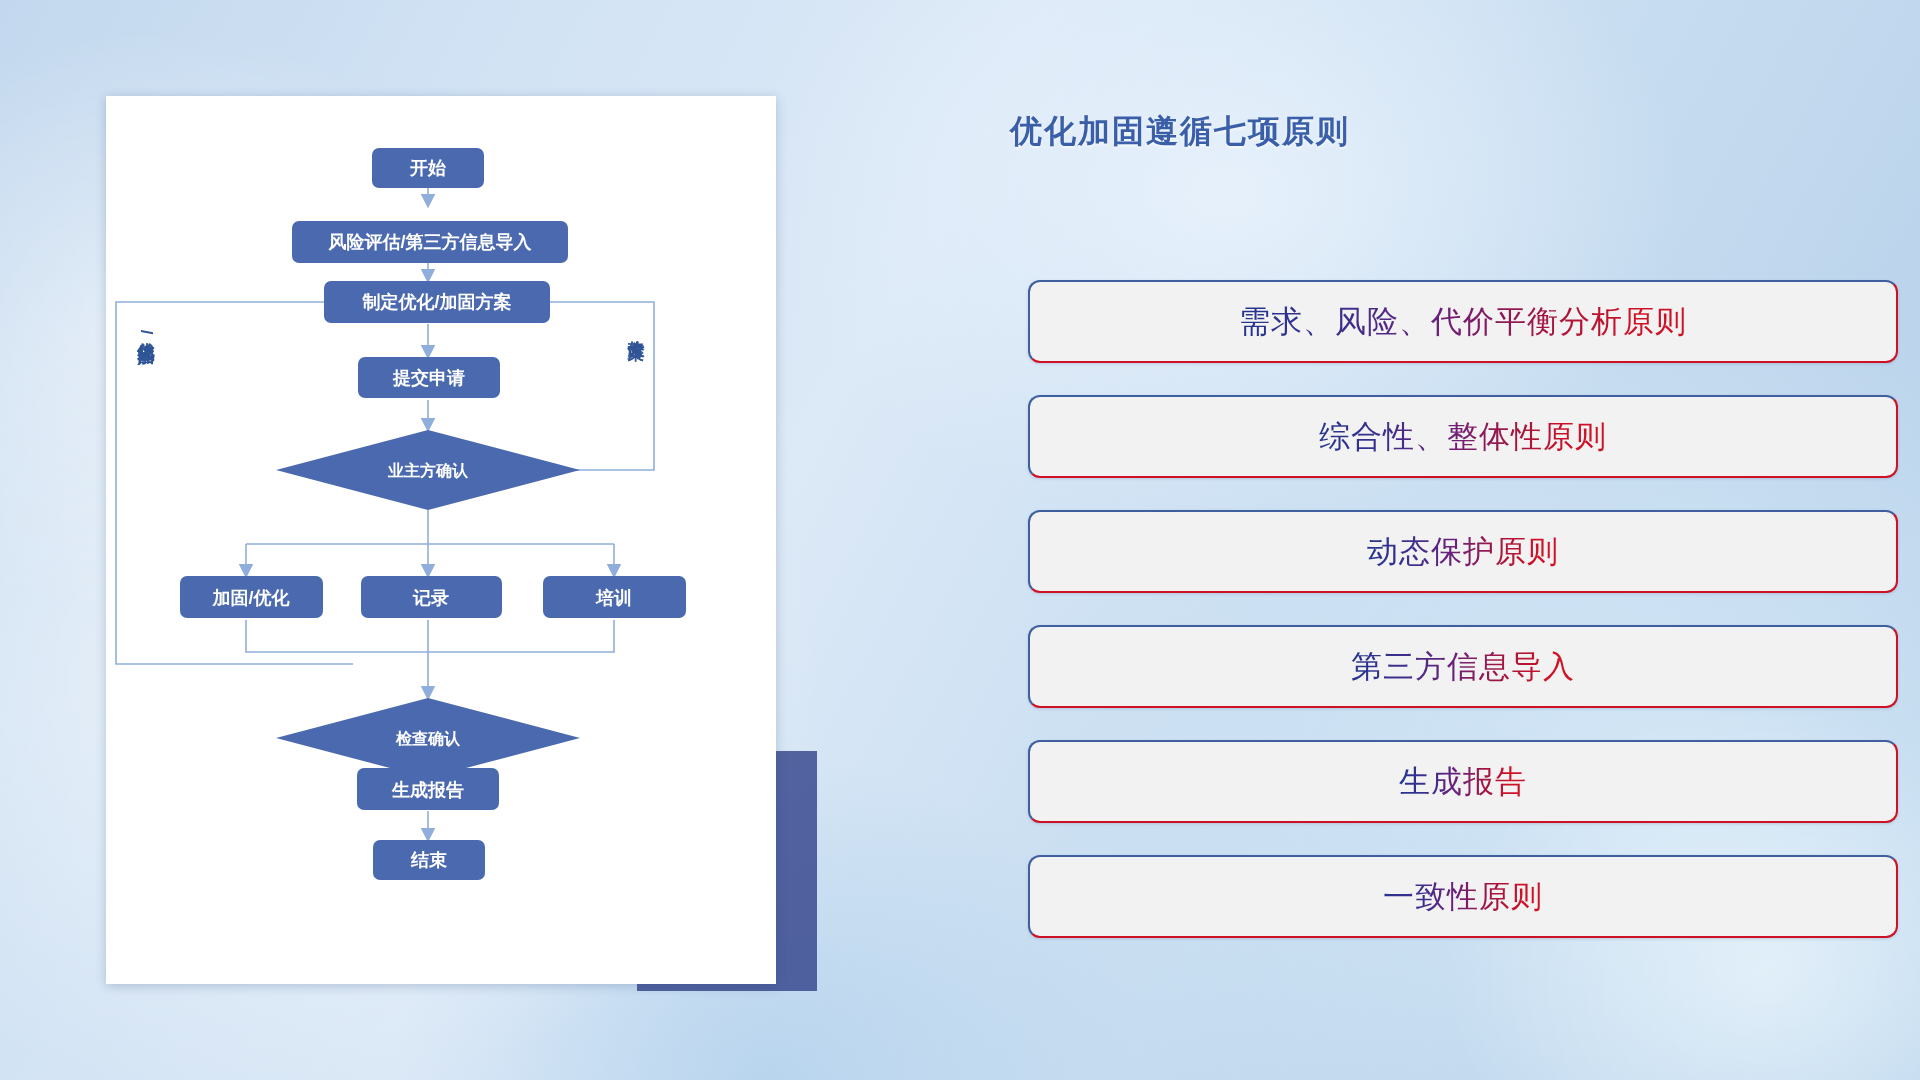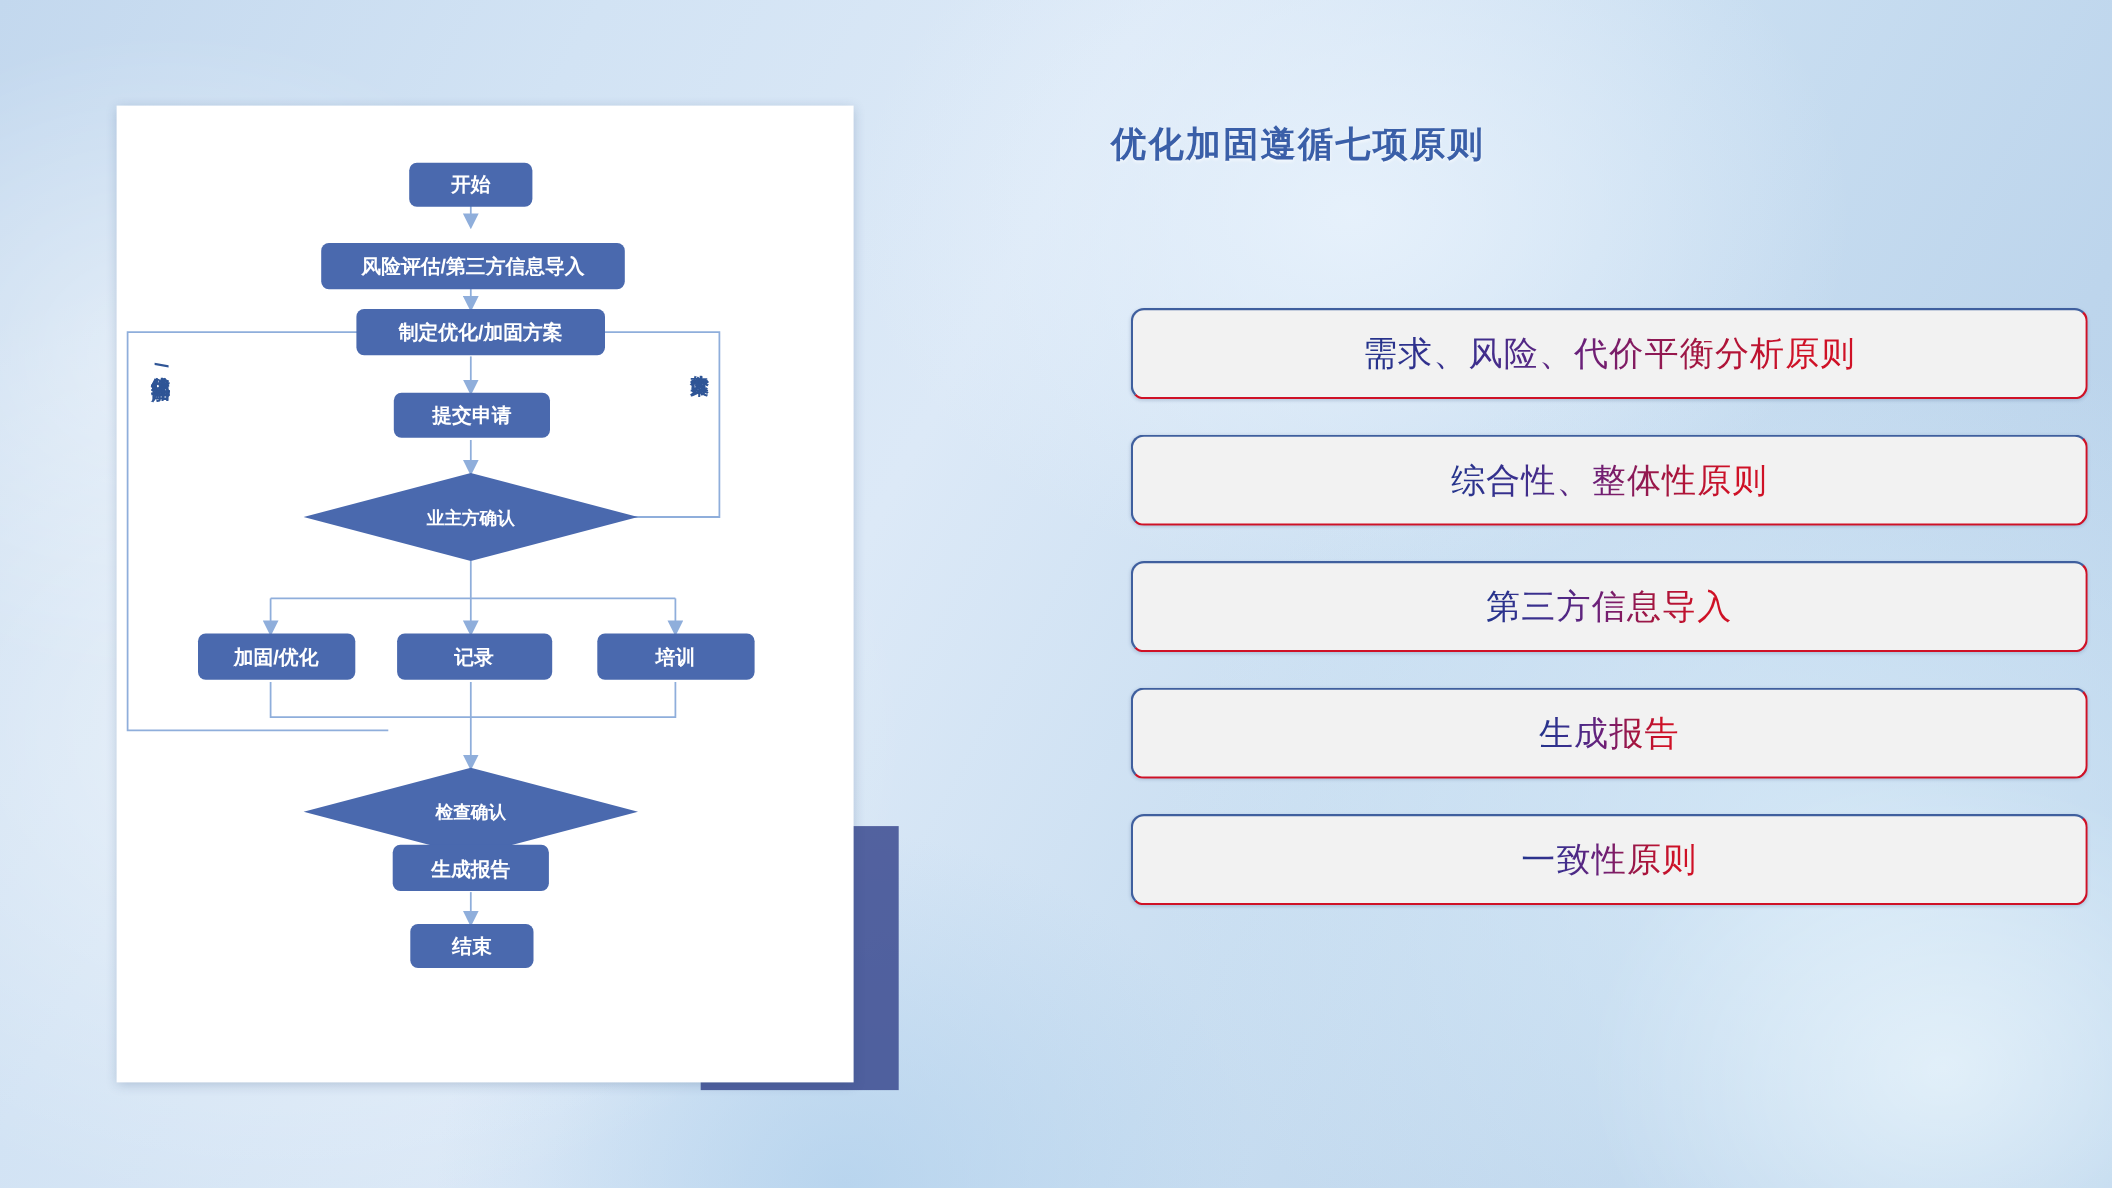--- a/index.html
+++ b/index.html
@@ -190,20 +190,23 @@
   <div class="cards">
 
     <div class="card">
       <span class="card-label">需求、风险、代价平衡分析原则</span>
     </div>
 
     <div class="card">
       <span class="card-label">综合性、整体性原则</span>
     </div>
 
+    <div class="card">
+      <span class="card-label">动态保护原则</span>
+    </div>
 
     <div class="card">
       <span class="card-label">第三方信息导入</span>
     </div>
 
     <div class="card">
       <span class="card-label">生成报告</span>
     </div>
 
 

